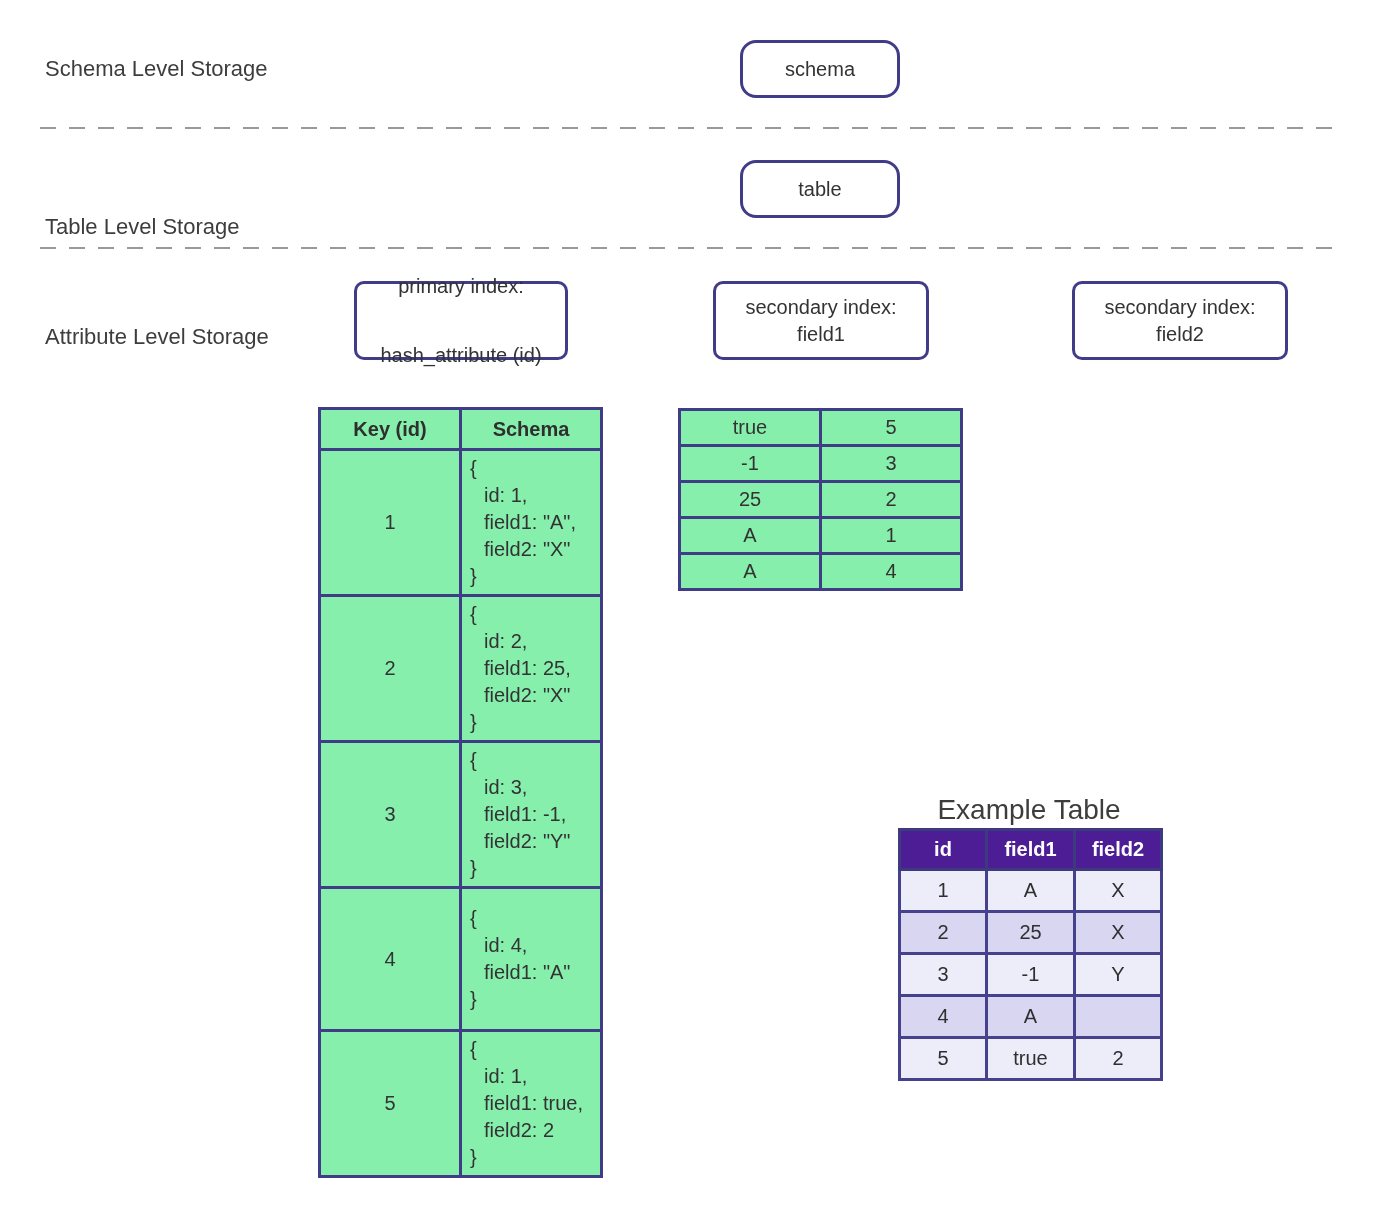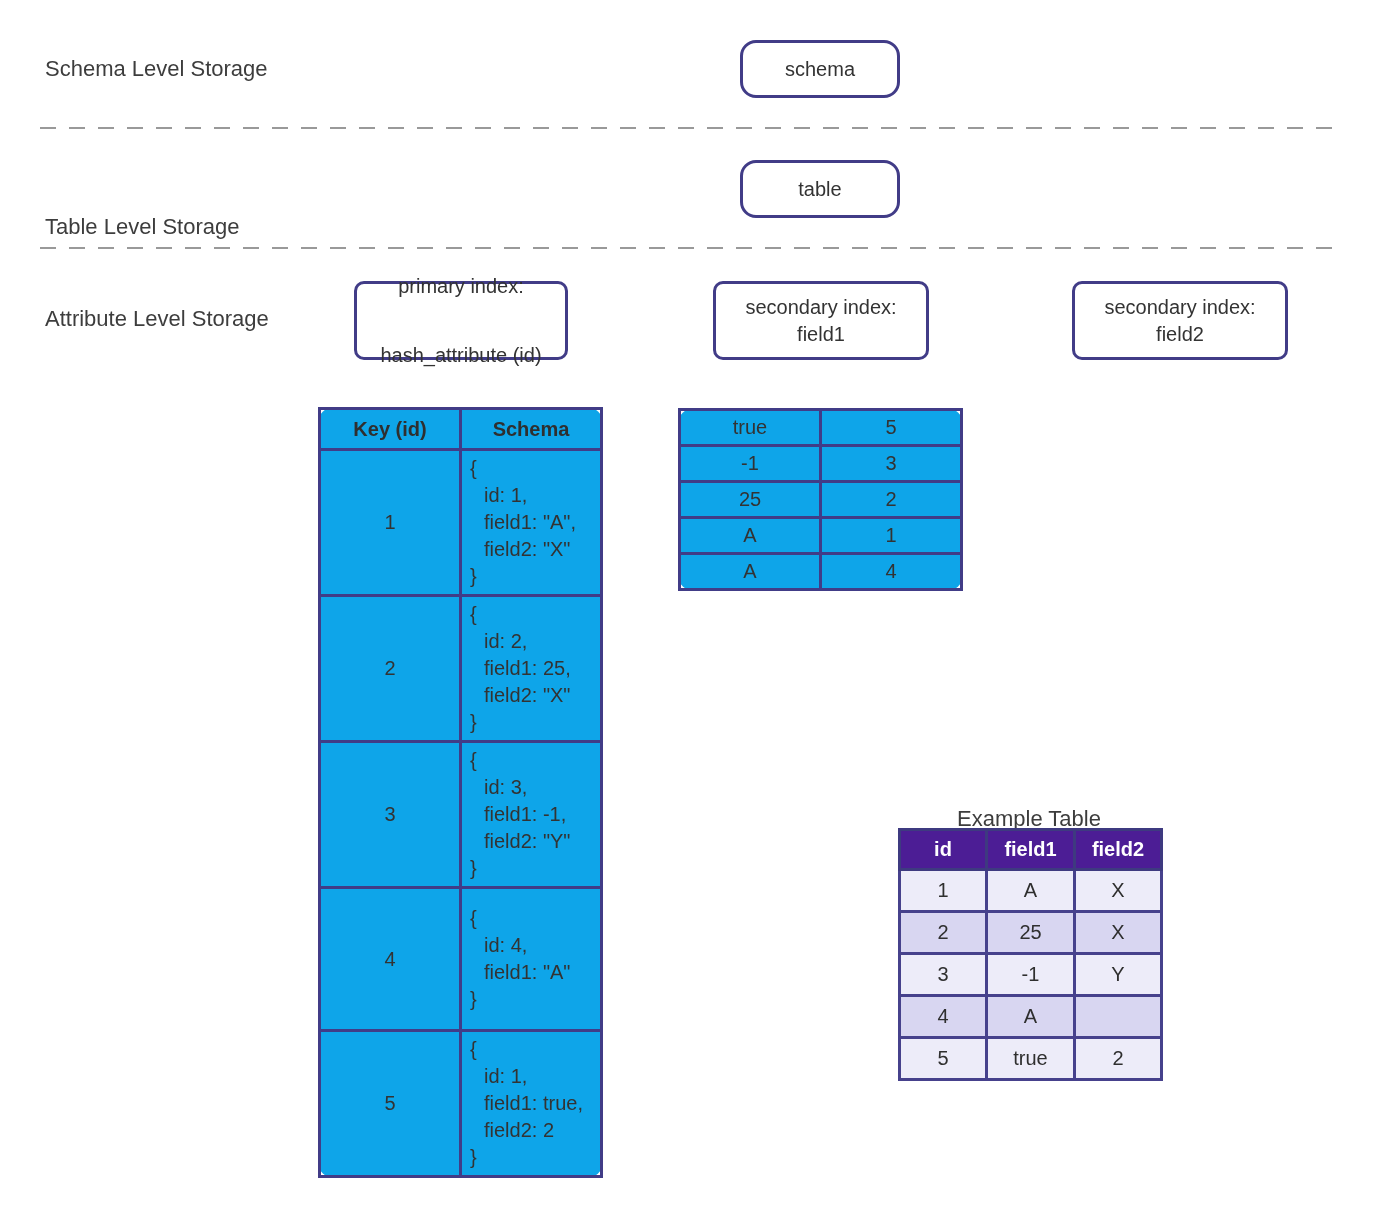--- a/index.html
+++ b/index.html
@@ -64,24 +64,23 @@
     line-height: 27px;
     color: #333333;
     text-align: center;
   }
 
   
   table.kv {
     position: absolute;
     border-collapse: collapse;
     table-layout: fixed;
-    background: #0ea5e9;
+    background: #86efac;
     font-size: 20px;
     color: #333333;
-    border-radius: 16px;
   }
   table.kv th, table.kv td {
     border: 3px solid #413c87;
   }
   table.kv th {
     font-weight: bold;
     text-align: center;
     font-size: 20px;
     color: #2f2f2f;
   }
@@ -98,23 +97,22 @@
   table.kv td.val-cell .ind { padding-left: 14px; }
   table.kv td.center { text-align: center; vertical-align: middle; }
 
   
   .example-title {
     position: absolute;
     left: 898px;
     top: 794px;
     width: 262px;
     text-align: center;
-    font-size: 22px;
+    font-size: 28px;
     color: #3d3d3d;
-    margin-top: 12px;
   }
   table.example {
     position: absolute;
     left: 898px;
     top: 828px;
     width: 262px;
     border-collapse: collapse;
     table-layout: fixed;
     font-size: 20px;
   }
@@ -148,21 +146,21 @@
 
   <div class="dash-line" style="top:127px;"></div>
 
   <div class="level-label" style="top:176px;margin-top:38px;">Table Level Storage</div>
   <div class="node-box" style="left:740px; top:160px;">
     <span>table</span>
   </div>
 
   <div class="dash-line" style="top:247px;"></div>
 
-  <div class="level-label" style="top:306px;">Attribute Level Storage</div>
+  <div class="level-label" style="top:324px;">Attribute Level Storage</div>
 
   <div class="index-box" style="left:354px; top:281px; width:214px;gap:42px;">
     <div>primary index:</div>
     <div>hash_attribute (id)</div>
   </div>
 
   <div class="index-box" style="left:713px; top:281px; width:216px;">
     <div>secondary index:</div>
     <div>field1</div>
   </div>

